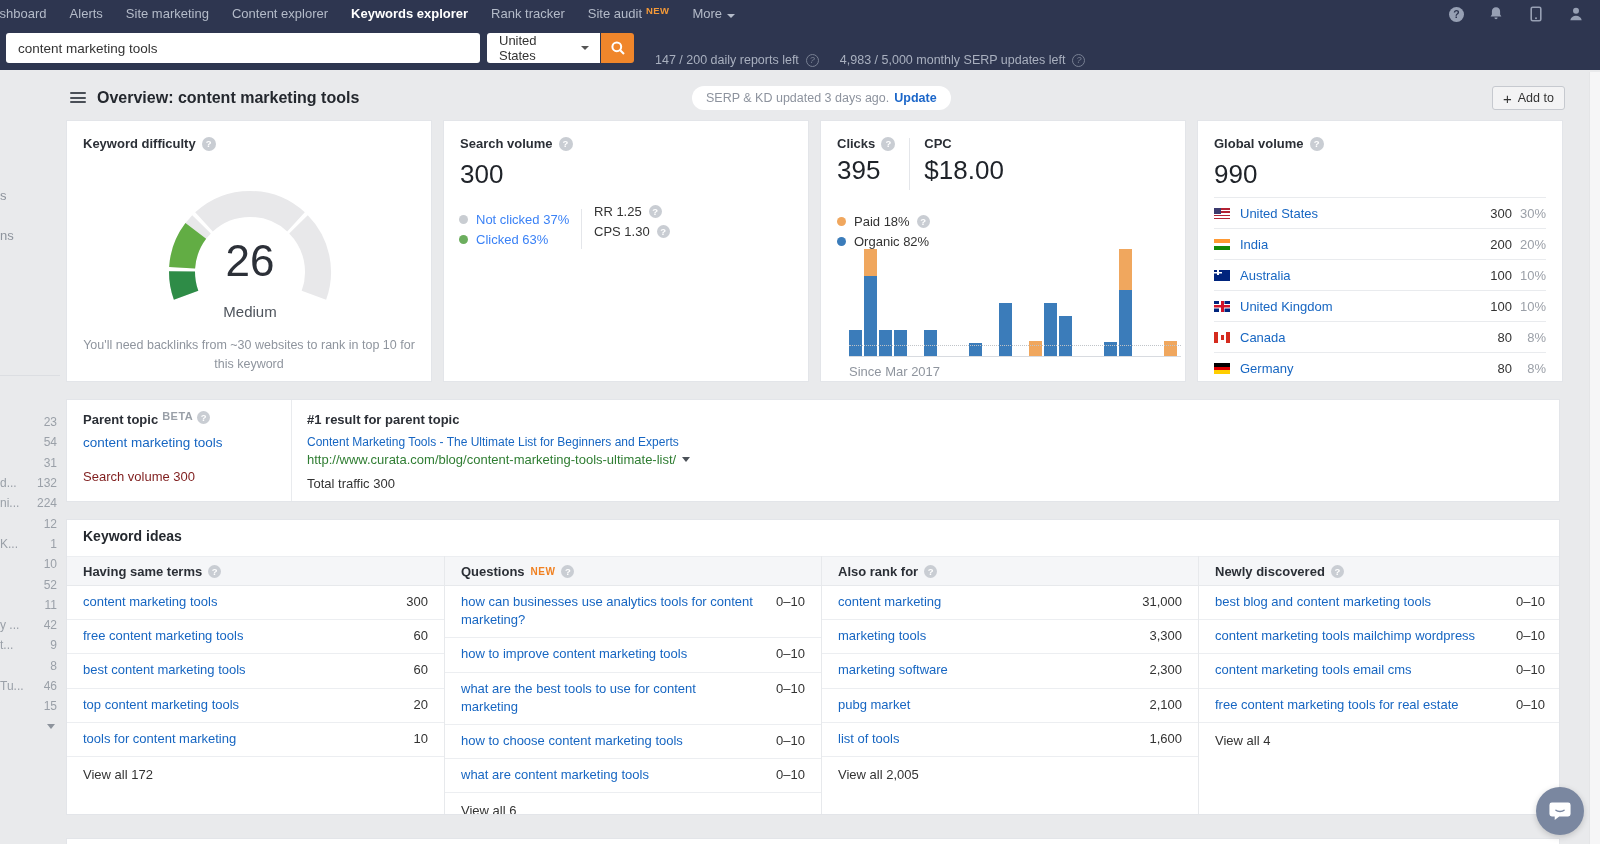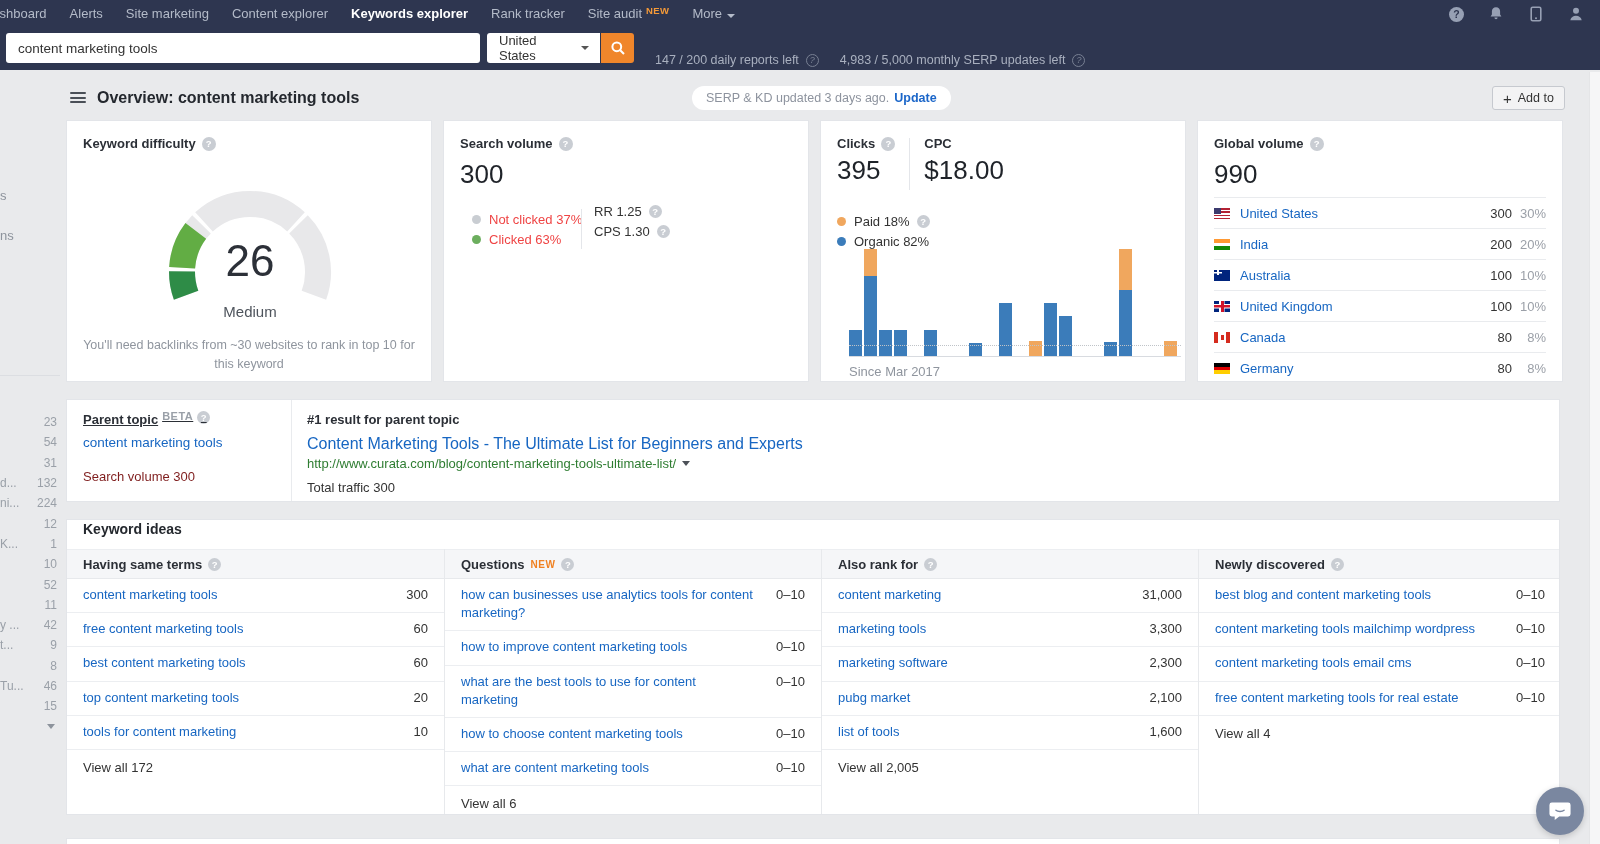--- a/index.html
+++ b/index.html
@@ -54,21 +54,21 @@
   .qicon.sm { width:13px; height:13px; line-height:13px; flex-basis:13px; }
   .big-num { position:absolute; left:16px; top:38px; font-size:26px; color:#1f2329; }
 
   
   .gauge-wrap { position:absolute; left:73px; top:56px; width:220px; height:150px; }
   .gauge-num { position:absolute; left:0; right:0; top:62px; text-align:center; font-size:44px; color:#2c3038; line-height:1; }
   .gauge-label { position:absolute; left:0; right:0; top:110px; text-align:center; font-size:15px; color:#4e545c;margin-top:16px; }
   .kd-note { position:absolute; left:14px; right:14px; top:215px; text-align:center; font-size:12.5px; color:#8f959e; line-height:1.5; }
 
   
-  .sv-legend { position:absolute; left:28px; top:88px; font-size:13px; color:#ef4444; }
+  .sv-legend { position:absolute; left:15px; top:88px; font-size:13px; color:#3b82f6; }
   .sv-legend .row { display:flex; align-items:center; height:20px; }
   .legend-dot { width:9px; height:9px; border-radius:50%; display:inline-block; margin-right:8px; flex:0 0 9px; }
   .dot-notclicked { background:#c9cdd2; } .dot-clicked { background:#6cae5e; }
   .dot-paid { background:#f0a75e; } .dot-organic { background:#3b7cba; }
   .sv-vert-divider { position:absolute; left:137px; top:88px; width:1px; height:40px; background:#e4e6ea; }
   .sv-metrics { position:absolute; left:150px; top:80px; font-size:13px; color:#333; }
   .sv-metrics .row { display:flex; align-items:center; gap:7px; height:20px; }
 
   
   .clicks-head { position:absolute; left:16px; top:15px; display:flex; }
@@ -105,37 +105,37 @@
   .flag-ca::after { content:""; position:absolute; left:6.5px; top:3px; width:3px; height:5px; background:#d52b1e; }
   .flag-de { background:linear-gradient(180deg,#000 0 33%,#d00 33% 66%,#ffce00 66%); }
   .country-name { color:#1766c2; font-size:13px; flex:1 1 auto; }
   .country-vol { width:48px; text-align:right; font-size:13px; color:#333; }
   .country-pct { width:34px; text-align:right; font-size:13px; color:#9ba0a8; }
 
   
   .panel { position:absolute; left:66px; background:#fff; border:1px solid #e3e5e9; }
   #parent-panel { top:399px; width:1494px; height:103px; }
   .pt-left { position:absolute; left:16px; top:12px; width:200px; }
-  .pt-title-row { display:flex; align-items:flex-start; gap:4px; font-size:13px; font-weight:bold; color:#2b2f36;text-decoration:underline; }
+  .pt-title-row { display:flex; align-items:flex-start; gap:4px; font-size:13px; font-weight:bold; color:#2b2f36; }
   .beta-badge { font-size:11px; color:#9aa0a8; font-weight:bold; letter-spacing:.5px; position:relative; top:-2px; }
   .pt-title-row .qicon { position:relative; top:-1px; }
   .pt-keyword { display:block; margin-top:8px; color:#1766c2; font-size:13.5px; }
   .pt-sv { margin-top:19px; font-size:13px; color:#7f1d1d; }
   .pt-divider { position:absolute; left:224px; top:0; bottom:0; width:1px; background:#e9ebee; }
   .pt-right { position:absolute; left:240px; top:12px; right:16px; }
   .pt-result-head { font-size:13px; font-weight:bold; color:#2b2f36; }
-  .pt-result-link { display:block; margin-top:8px; color:#1766c2; font-size:16px; }
+  .pt-result-link { display:block; margin-top:8px; color:#1766c2; font-size:12px; }
   .pt-url-row { margin-top:3px; display:flex; align-items:center; gap:6px; }
   .pt-url { color:#2f7d32; font-size:13px; }
   .url-caret { display:inline-block; border-left:4px solid transparent; border-right:4px solid transparent; border-top:5px solid #4c5158; cursor:pointer; }
   .pt-traffic { margin-top:9px; font-size:13px; color:#333; }
 
   
   #ki-panel { top:519px; width:1494px; height:296px; overflow:hidden; }
-  .ki-title { padding:1px 16px 12px; font-size:14px; font-weight:bold; color:#24282e; }
+  .ki-title { padding:8px 16px 12px; font-size:14px; font-weight:bold; color:#24282e; }
   .ki-grid { display:flex; align-items:stretch; }
   .ki-col { width:377px; flex:0 0 377px; border-left:1px solid #e7e9ec; }
   .ki-col:first-child { border-left:none; }
   .ki-col:last-child { width:363px; flex-basis:363px; }
   .ki-head { height:30px; background:#f5f6f8; border-top:1px solid #eceef1; border-bottom:1px solid #e7e9ec; display:flex; align-items:center; gap:6px; padding:0 16px; font-size:13px; font-weight:bold; color:#2b2f36; }
   .ki-new { color:#f08122; font-size:10px; font-weight:bold; letter-spacing:.5px; }
   .ki-row { display:flex; justify-content:space-between; align-items:flex-start; padding:7px 16px 8px; border-bottom:1px solid #eceef1; }
   .ki-link { color:#1766c2; font-size:13px; line-height:1.4; max-width:292px; }
   .ki-val { color:#333; font-size:13px; white-space:nowrap; margin-left:10px; padding-top:1px; }
   .ki-viewall { display:inline-block; padding:10px 16px; font-size:13px; color:#333; }

